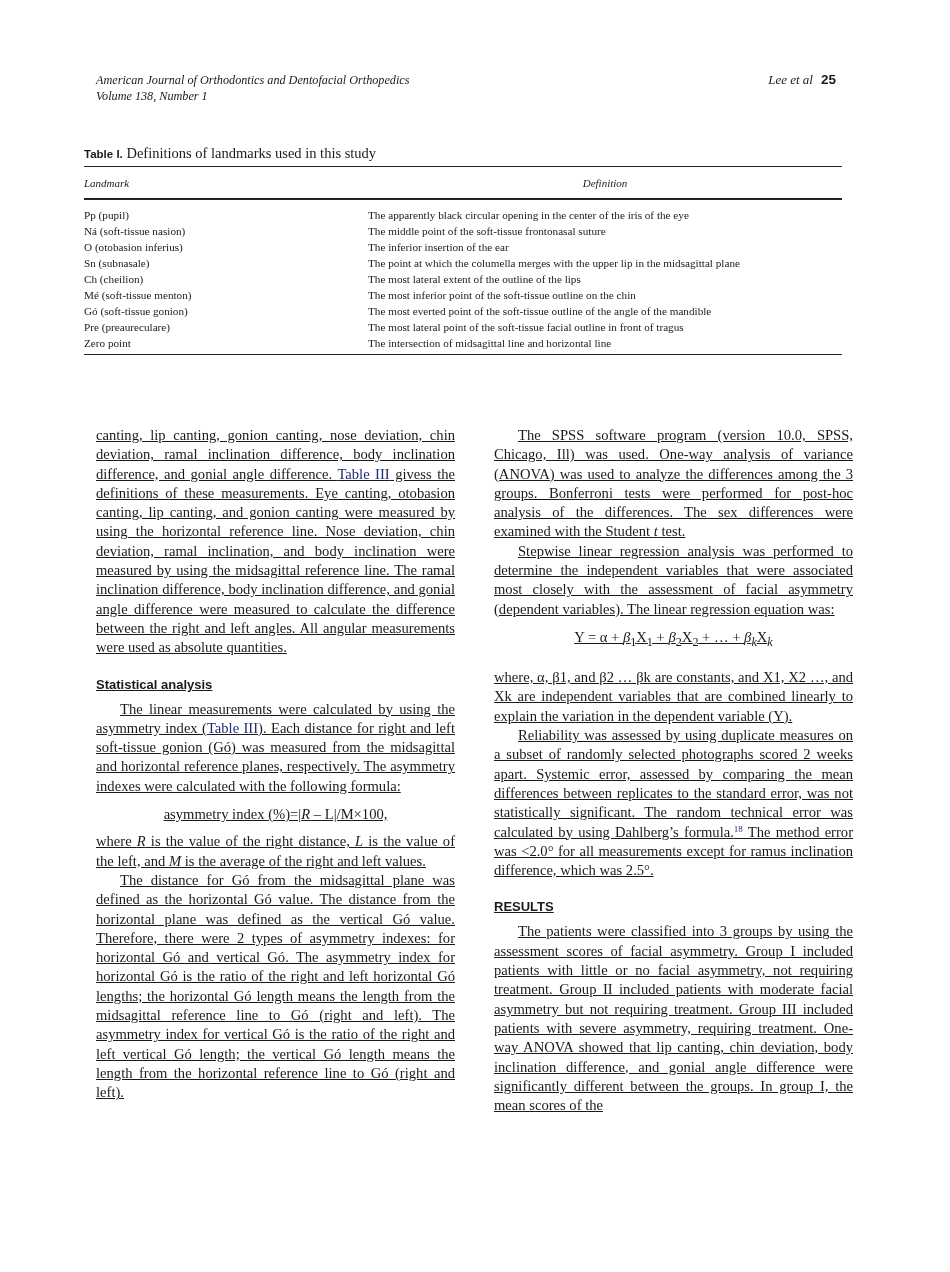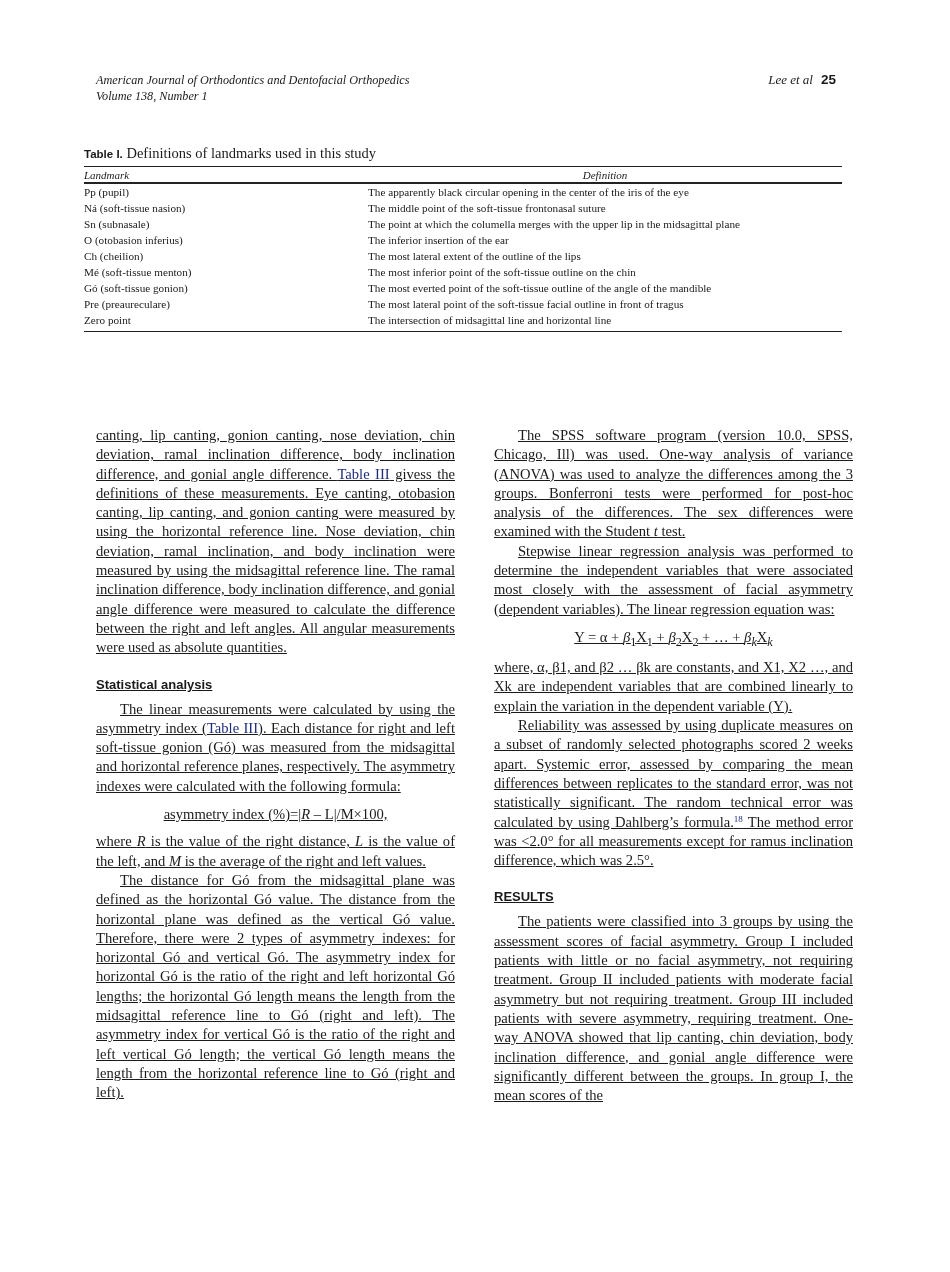--- a/index.html
+++ b/index.html
@@ -22,46 +22,46 @@
     }
     .table-block { position: absolute; left: 84px; top: 144px; width: 758px; }
     .table-caption { font-size: 14.5px; line-height: 18px; margin-bottom: 3px; }
     .table-caption .lbl {
       font-family: "Liberation Sans", "DejaVu Sans", sans-serif;
       font-weight: bold; font-size: 11.5px;
     }
     table.landmarks { width: 758px; border-collapse: collapse; border-top: 1.2px solid #222; border-bottom: 1.2px solid #222; }
     table.landmarks th {
       font-weight: normal; font-style: italic; font-size: 11px;
-      text-align: left; height: 16px; padding-top: 1px;
+      text-align: left; height: 32px; padding-top: 1px;
       border-bottom: 2px solid #222;
     }
     table.landmarks th.def { text-align: center; }
     table.landmarks td { font-size: 11.2px; line-height: 16.1px; vertical-align: top; white-space: nowrap; }
-    table.landmarks tr.first td { }
+    table.landmarks tr.first td { padding-top: 7px; }
     table.landmarks tr.last td { padding-bottom: 3px; }
     table.landmarks td.lm { width: 284px; }
     .col {
       position: absolute; top: 426px; width: 359px;
       font-size: 14.6px; line-height: 19.3px; text-align: justify;
       hyphens: manual;
       text-decoration: underline;
     }
     .col.left { left: 96px; }
     .col.right { left: 494px; }
     .col p { margin: 0; }
     .col p.indent { text-indent: 24px; }
     .heading {
       font-family: "Liberation Sans", "DejaVu Sans", sans-serif;
       font-weight: bold; font-size: 13px; line-height: 19px;
     }
     .gap-before-heading { margin-top: 17px !important; }
     .gap-after-heading { margin-top: 6px !important; }
     .equation { text-align: center; margin: 9px 0 8px 0; }
-    .equation.reg { margin: 9px 0 6px 0; }
+    .equation.reg { margin: 9px 0 16px 0; }
     .link { color: #1c2b7a; }
     sup { font-size: 9px; line-height: 0; vertical-align: 5px; }
     .link-sup { color: #1c2b7a; }
   </style>
 </head>
 <body>
 
 <header class="running-head">
   <div>American Journal of Orthodontics and Dentofacial Orthopedics</div>
   <div>Volume 138, Number 1</div>
@@ -85,26 +85,26 @@
     <tbody id="landmark-rows">
       <tr class="first">
           <td class="lm">Pp (pupil)</td>
           <td>The apparently black circular opening in the center of the iris of the eye</td>
         </tr>
       <tr>
           <td class="lm">Ná (soft-tissue nasion)</td>
           <td>The middle point of the soft-tissue frontonasal suture</td>
         </tr>
       <tr>
+          <td class="lm">O (otobasion inferius)</td>
+          <td>The inferior insertion of the ear</td>
+        </tr>
+      <tr>
           <td class="lm">Sn (subnasale)</td>
           <td>The point at which the columella merges with the upper lip in the midsagittal plane</td>
-        </tr>
-      <tr>
-          <td class="lm">O (otobasion inferius)</td>
-          <td>The inferior insertion of the ear</td>
         </tr>
       <tr>
           <td class="lm">Ch (cheilion)</td>
           <td>The most lateral extent of the outline of the lips</td>
         </tr>
       <tr>
           <td class="lm">Mé (soft-tissue menton)</td>
           <td>The most inferior point of the soft-tissue outline on the chin</td>
         </tr>
       <tr>

